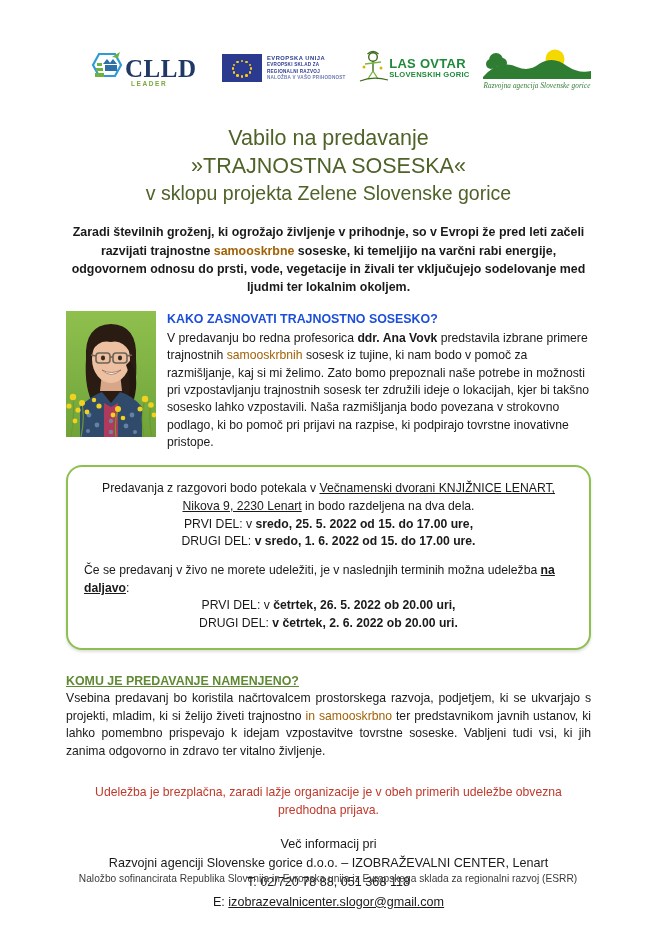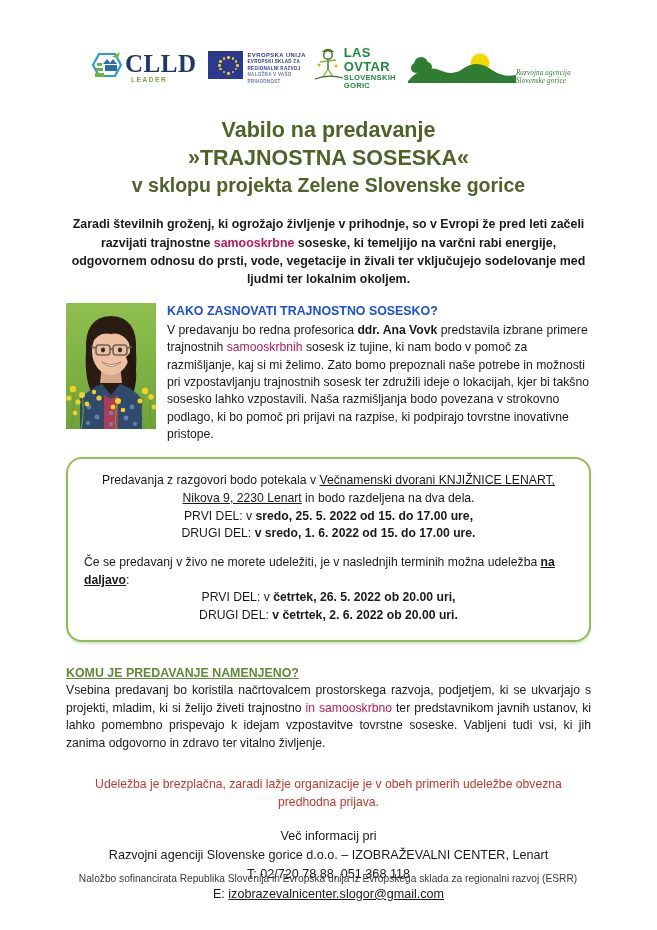--- a/index.html
+++ b/index.html
@@ -27,21 +27,21 @@
   .logo-bar {
     height: 92px;
     display: flex;
     align-items: center;
     justify-content: space-between;
     padding-top: 44px;
     box-sizing: border-box;
   }
   .logo {
     display: flex;
-    align-items: flex-start;
+    align-items: center;
   }
 
   
   .logo-clld { gap: 3px; margin-left: 24px; }
   .clld-text {
     font-family: "Liberation Serif", serif;
     font-weight: bold;
     font-size: 25px;
     color: #1F3864;
     letter-spacing: 0.5px;
@@ -88,53 +88,53 @@
   .las-txt-1 {
     font-size: 13px; font-weight: bold; color: #1F8A3B;
     letter-spacing: 0.3px; line-height: 1.05;
   }
   .las-txt-2 {
     font-size: 7.6px; font-weight: bold; color: #1F8A3B;
     letter-spacing: 0.25px; line-height: 1.05;
   }
 
   
-  .logo-ras { flex-direction: row; align-items: flex-end; }
+  .logo-ras { flex-direction: column; align-items: center; }
   .ras-art { width: 108px; height: 34px; }
   .ras-text {
     font-family: "Liberation Serif", serif;
     font-style: italic;
     font-size: 7.2px;
     color: #2E7D32;
     margin-top: 1px;
     letter-spacing: 0.1px;
   }
 
   
   .title-block {
     text-align: center;
-    margin-top: 24px;
+    margin-top: 32px;
     color: #4F6228;
-    font-weight: bold;
+    font-weight: normal;
     line-height: 1.32;
   }
   .title-l1 { font-size: 21.5px; }
   .title-l2 { font-size: 21.5px; }
   .title-l3 { font-size: 19.5px; }
 
   
   .intro {
     margin-top: 17px;
     text-align: center;
     font-size: 12.4px;
     font-weight: bold;
     line-height: 1.47;
     color: #1a1a1a;
   }
-  .hl-red { color: #be185d; }
+  .hl-red { color: #a16207; }
 
   
   .photo-section {
     margin-top: 15px;
     display: flex;
     align-items: flex-start;
     gap: 11px;
   }
   .photo {
     flex: 0 0 auto;

